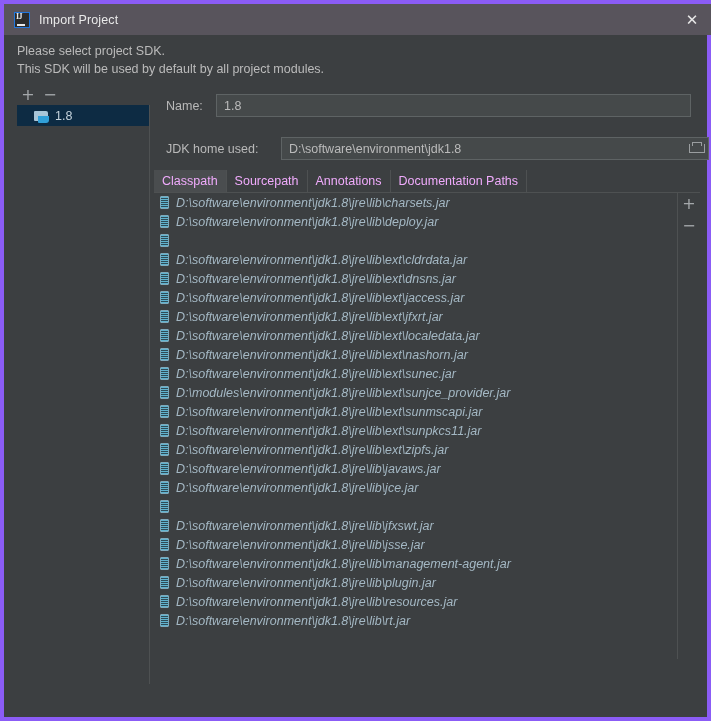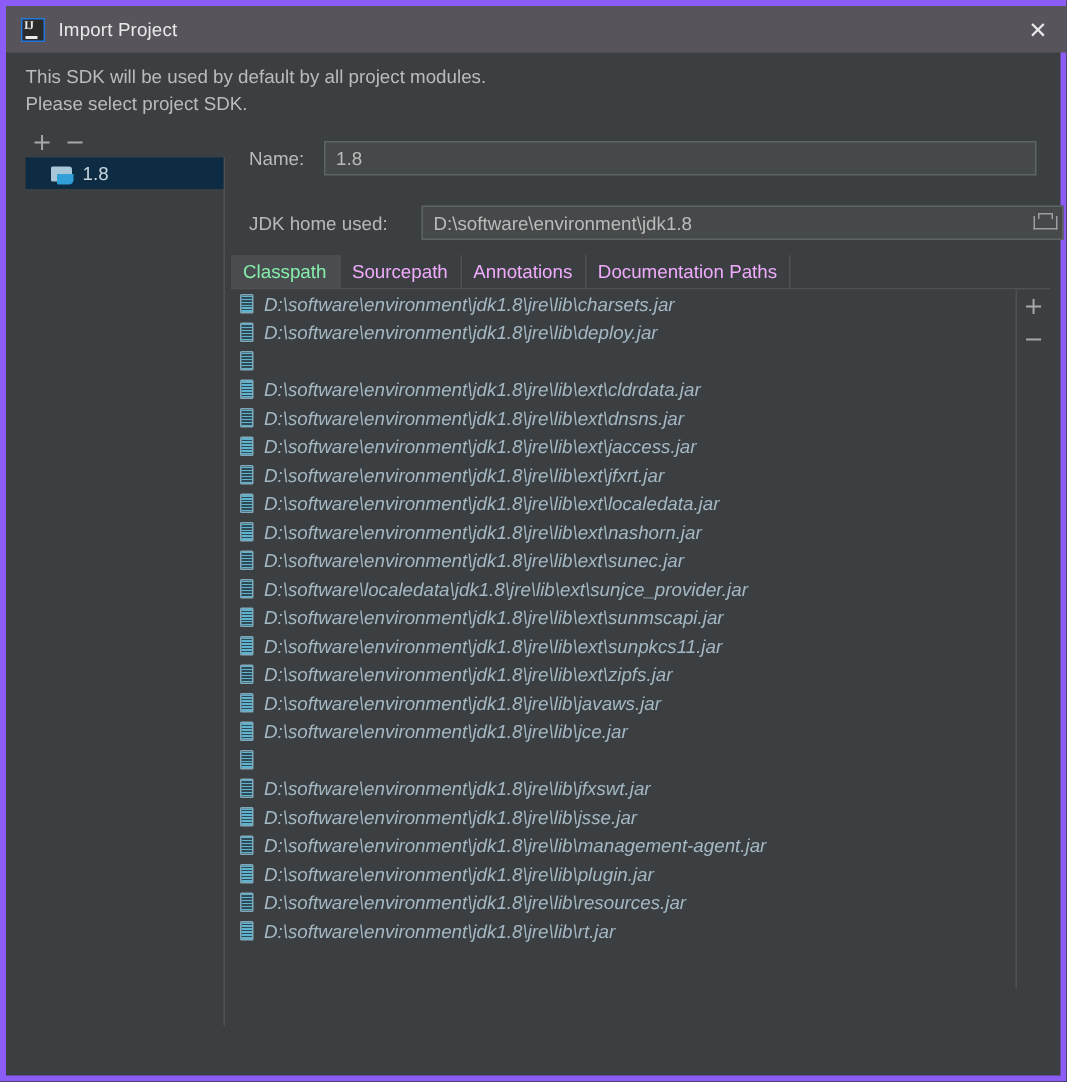--- a/index.html
+++ b/index.html
@@ -162,21 +162,21 @@
   }
   .tab {
     height: 22px;
     padding: 0 8px;
     display: flex; align-items: center;
     font-size: 12.5px; color: #f0abfc;
     border-right: 1px solid #4e5152;
   }
   .tab.active {
     background: #4a4d4f;
-    color: #86efac;
+    color: #f0abfc;
     margin-top: 30px;
   }
 
   
   #cp-wrap {
     position: absolute; left: 150px; top: 189px;
     width: 546px; height: 466px;
   }
   #cp-list {
     position: absolute; left: 0; top: 0;
@@ -223,22 +223,22 @@
 
 <div id="window">
 
   <div id="titlebar">
     <div id="title-icon"></div>
     <div id="title-text">Import Project</div>
     <div id="close-btn">✕</div>
   </div>
 
   <div id="instructions">
+    <div>Please select project SDK.</div>
     <div>This SDK will be used by default by all project modules.</div>
-    <div>Please select project SDK.</div>
   </div>
 
   <div id="sdk-toolbar">
     <div class="tb-btn">+</div>
     <div class="tb-btn">−</div>
   </div>
 
   <div id="sdk-list">
     <div class="sdk-item selected">
       <span class="sdk-folder-icon"></span>
@@ -310,21 +310,21 @@
         <div class="cp-row">
           <span class="jar-icon"></span>
           <span class="cp-text">D:\software\environment\jdk1.8\jre\lib\ext\nashorn.jar</span>
         </div>
         <div class="cp-row">
           <span class="jar-icon"></span>
           <span class="cp-text">D:\software\environment\jdk1.8\jre\lib\ext\sunec.jar</span>
         </div>
         <div class="cp-row">
           <span class="jar-icon"></span>
-          <span class="cp-text">D:\software\localedata\jdk1.8\jre\lib\ext\sunjce_provider.jar</span>
+          <span class="cp-text">D:\modules\environment\jdk1.8\jre\lib\ext\sunjce_provider.jar</span>
         </div>
         <div class="cp-row">
           <span class="jar-icon"></span>
           <span class="cp-text">D:\software\environment\jdk1.8\jre\lib\ext\sunmscapi.jar</span>
         </div>
         <div class="cp-row">
           <span class="jar-icon"></span>
           <span class="cp-text">D:\software\environment\jdk1.8\jre\lib\ext\sunpkcs11.jar</span>
         </div>
         <div class="cp-row">

